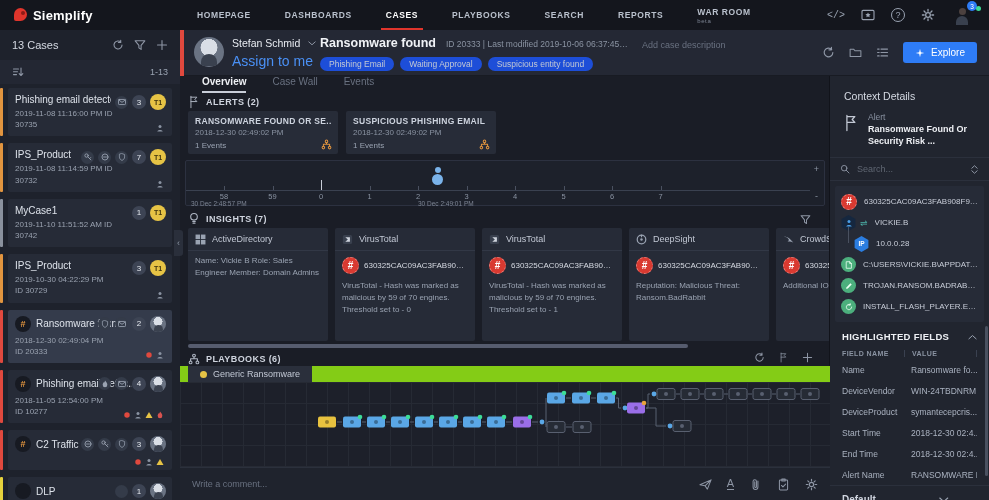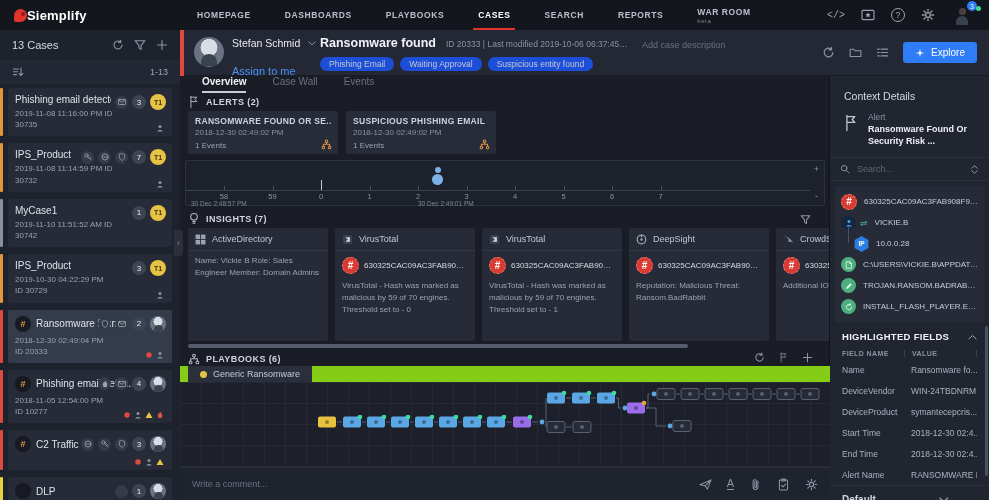--- a/index.html
+++ b/index.html
@@ -2,21 +2,21 @@
 <html><head>
 <meta charset="utf-8">
 <style>
   *{box-sizing:border-box;margin:0;padding:0}
   html,body{width:989px;height:500px;overflow:hidden}
   body{font-family:"Liberation Sans",sans-serif;background:#171a21;color:#dfe3ea;position:relative;font-size:10px}
   .ic{display:inline-flex;align-items:center;justify-content:center;color:#8e96a5}
   .ic svg{width:100%;height:100%;display:block}
   
   #topbar{position:absolute;top:0;left:0;width:989px;height:30px;background:#14161d;display:flex;align-items:center;z-index:5}
-  .brand{display:flex;align-items:center;padding:0 14px;width:180px}
+  .brand{display:flex;align-items:flex-start;gap:6px;padding:0 14px;width:180px}
   .brand-dot{width:13px;height:13px;border-radius:50% 50% 50% 15%;background:#e0352c;position:relative}
   .brand-dot:after{content:"";position:absolute;right:2px;top:3px;width:4px;height:4px;border-radius:50%;background:#8e1b16}
   .brand-name{font-size:13px;font-weight:bold;color:#fff;letter-spacing:.2px}
   #mainnav{display:flex;align-items:center;height:100%}
   .nav-item{position:relative;height:100%;display:flex;flex-direction:column;justify-content:center;padding:0 17px;font-size:8.5px;font-weight:bold;letter-spacing:.6px;color:#b9c0cc;cursor:pointer}
   .nav-item .sub{font-size:6px;color:#7d8594;font-weight:normal;margin-top:1px}
   .nav-item.active{color:#fff}
   .nav-item.active:after{content:"";position:absolute;bottom:0;left:12px;right:12px;height:2px;background:#e0352c}
   #topicons{margin-left:auto;display:flex;align-items:center;gap:16px;padding-right:16px}
   .top-ic{width:14px;height:14px;color:#9aa3b2;cursor:pointer}
@@ -57,21 +57,21 @@
   .cc-sub{position:absolute;bottom:4px;right:8px;display:flex;gap:3px;align-items:center}
   .sub-ic{width:8px;height:8px}
   
   #caseheader{position:absolute;left:180px;top:0;width:809px;height:46px;background:#242834;border-bottom:1px solid #181b23}
   #caseheader .redbar{position:absolute;left:0;top:0;width:4px;height:46px;background:#e0493e}
   .ch-assignee{position:absolute;left:14px;top:7px;display:flex;gap:8px}
   .ch-av{width:30px;height:30px;border-radius:50%;background:radial-gradient(circle at 50% 35%,#d9dee6 0 34%,#6a7383 35% 100%);position:relative;overflow:hidden;flex:none}
   .ch-av:after{content:"";position:absolute;left:7px;top:17px;width:16px;height:12px;border-radius:8px 8px 0 0;background:#3a414f}
   .ch-name{font-size:10.5px;color:#e8ebf1}
   .ch-chev{width:8px;height:5px;margin-left:8px;display:inline-block;color:#9aa3b2}
-  .assign-link{font-size:11px;color:#4a90f5;margin-top:16px;cursor:pointer}
+  .assign-link{font-size:14px;color:#4a90f5;margin-top:4px;cursor:pointer}
   .ch-titleblock{position:absolute;left:140px;top:6px;right:360px}
   .ch-title-row{display:flex;align-items:baseline;gap:10px;white-space:nowrap}
   .ch-title{font-size:12.5px;font-weight:bold;color:#f0f2f6}
   .ch-meta{font-size:8.5px;color:#8a93a2;overflow:hidden;text-overflow:ellipsis}
   .tags{display:flex;gap:6px;margin-top:7px}
   .tag{background:#1d4ed8;border-radius:9px;padding:2px 9px;font-size:8.5px;color:#c2c8d4}
   .ch-desc{position:absolute;left:462px;top:10px;font-size:9px;color:#697180}
   .ch-actions{position:absolute;right:12px;top:12px;display:flex;align-items:center;gap:14px}
   .ch-actions .ic{width:13px;height:13px;cursor:pointer}
   .explore-btn{display:flex;align-items:center;gap:6px;background:#2e7cf6;color:#fff;font-size:10px;border:none;border-radius:3px;padding:5px 12px;cursor:pointer}
@@ -181,25 +181,25 @@
     <span class="brand-dot"></span>
     <span class="brand-name">Siemplify</span>
   </div>
   <nav id="mainnav">
       <div class="nav-item">
         <span>HOMEPAGE</span>
       </div>
       <div class="nav-item">
         <span>DASHBOARDS</span>
       </div>
+      <div class="nav-item active">
+        <span>CASES</span>
+      </div>
       <div class="nav-item">
         <span>PLAYBOOKS</span>
-      </div>
-      <div class="nav-item active">
-        <span>CASES</span>
       </div>
       <div class="nav-item">
         <span>SEARCH</span>
       </div>
       <div class="nav-item">
         <span>REPORTS</span>
       </div>
       <div class="nav-item">
         <span>WAR ROOM</span>
         <span class="sub">beta</span>

